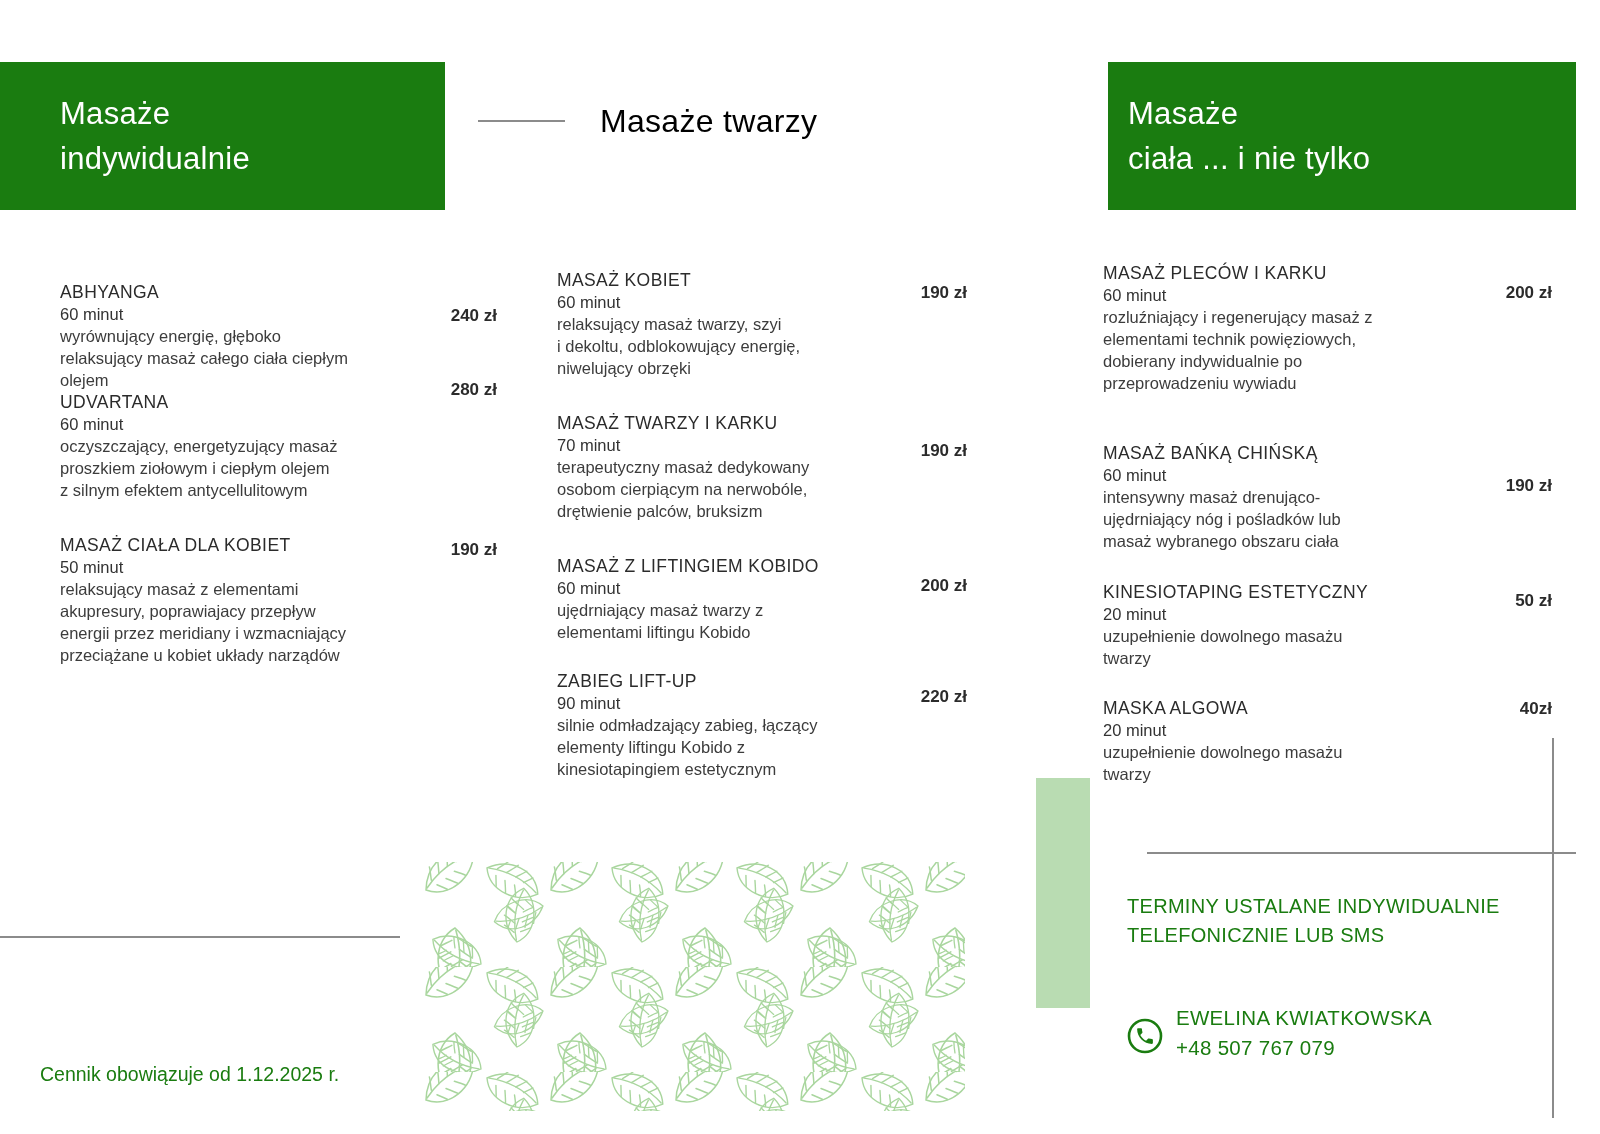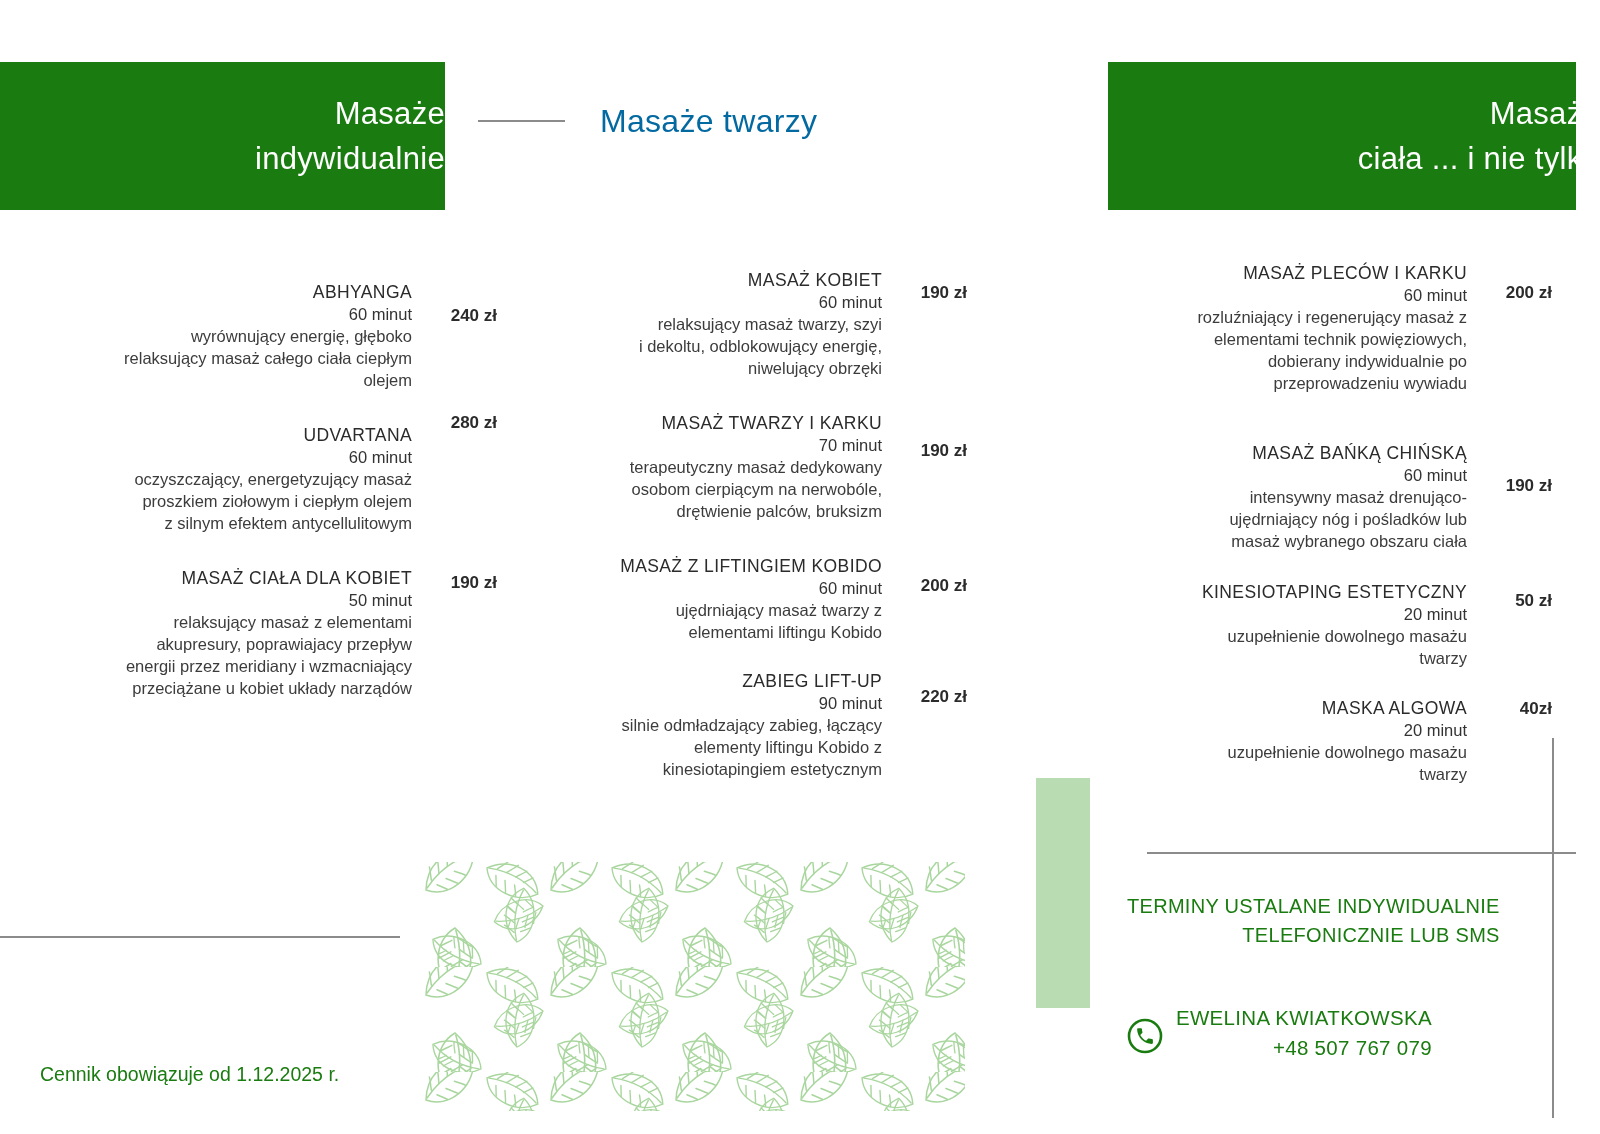--- a/index.html
+++ b/index.html
@@ -3,29 +3,28 @@
 <meta charset="utf-8">
 <style>
   html,body{margin:0;padding:0;background:#ffffff;}
   .page{
     position:relative;
     width:1576px;height:1134px;
     background:#ffffff;
     font-family:"Liberation Sans", sans-serif;
     overflow:hidden;
     color:#2e2e2e;
-    text-align:right;
   }
   .abs{position:absolute;}
   
   .greenblock{background:#1a7c10;color:#ffffff;}
   .block-left{left:0;top:62px;width:445px;height:148px;padding:29px 0 0 60px;box-sizing:border-box;}
   .block-right{left:1108px;top:62px;width:492px;height:148px;padding:29px 0 0 20px;box-sizing:border-box;}
   .h-line{font-size:31px;line-height:45px;font-weight:400;letter-spacing:.3px;}
-  .mid-title{left:600px;top:101px;font-size:32px;line-height:40px;color:#0369a1;letter-spacing:.3px;}
+  .mid-title{left:600px;top:101px;font-size:32px;line-height:40px;color:#000000;letter-spacing:.3px;}
   .mid-rule{left:478px;top:120px;width:87px;height:2px;background:#8b8b8b;}
   
   .section{position:absolute;}
   .sec-1{left:60px;top:281px;width:437px;}
   .sec-2{left:557px;top:269px;width:410px;}
   .sec-3{left:1103px;top:262px;width:449px;}
   .item{position:relative;padding-right:85px;}
   .iname{margin:0;font-size:17.5px;line-height:22px;font-weight:400;letter-spacing:.4px;color:#2b2b2b;white-space:nowrap;}
   .idur{font-size:16.5px;line-height:22px;color:#333333;}
   .idesc{margin:0;font-size:16.5px;line-height:22px;color:#3c3c3c;white-space:pre-line;}
@@ -55,21 +54,21 @@
 
   <div class="abs mid-rule"></div>
   <div class="abs mid-title">Masaże twarzy</div>
 
   <div class="abs greenblock block-right">
     <div class="h-line">Masaże</div>
     <div class="h-line">ciała ... i nie tylko</div>
   </div>
 
   <section class="section sec-1">
-    <article class="item" style="margin-bottom:33px">
+    <article class="item" style="">
       <h3 class="iname">ABHYANGA</h3>
       <div class="idur">60 minut</div>
       <p class="idesc">wyrównujący energię, głęboko
 relaksujący masaż całego ciała ciepłym
 olejem</p>
       <div class="iprice" style="top:24px">240 zł</div>
     </article>
     <article class="item" style="margin-bottom:33px">
       <h3 class="iname">UDVARTANA</h3>
       <div class="idur">60 minut</div>

